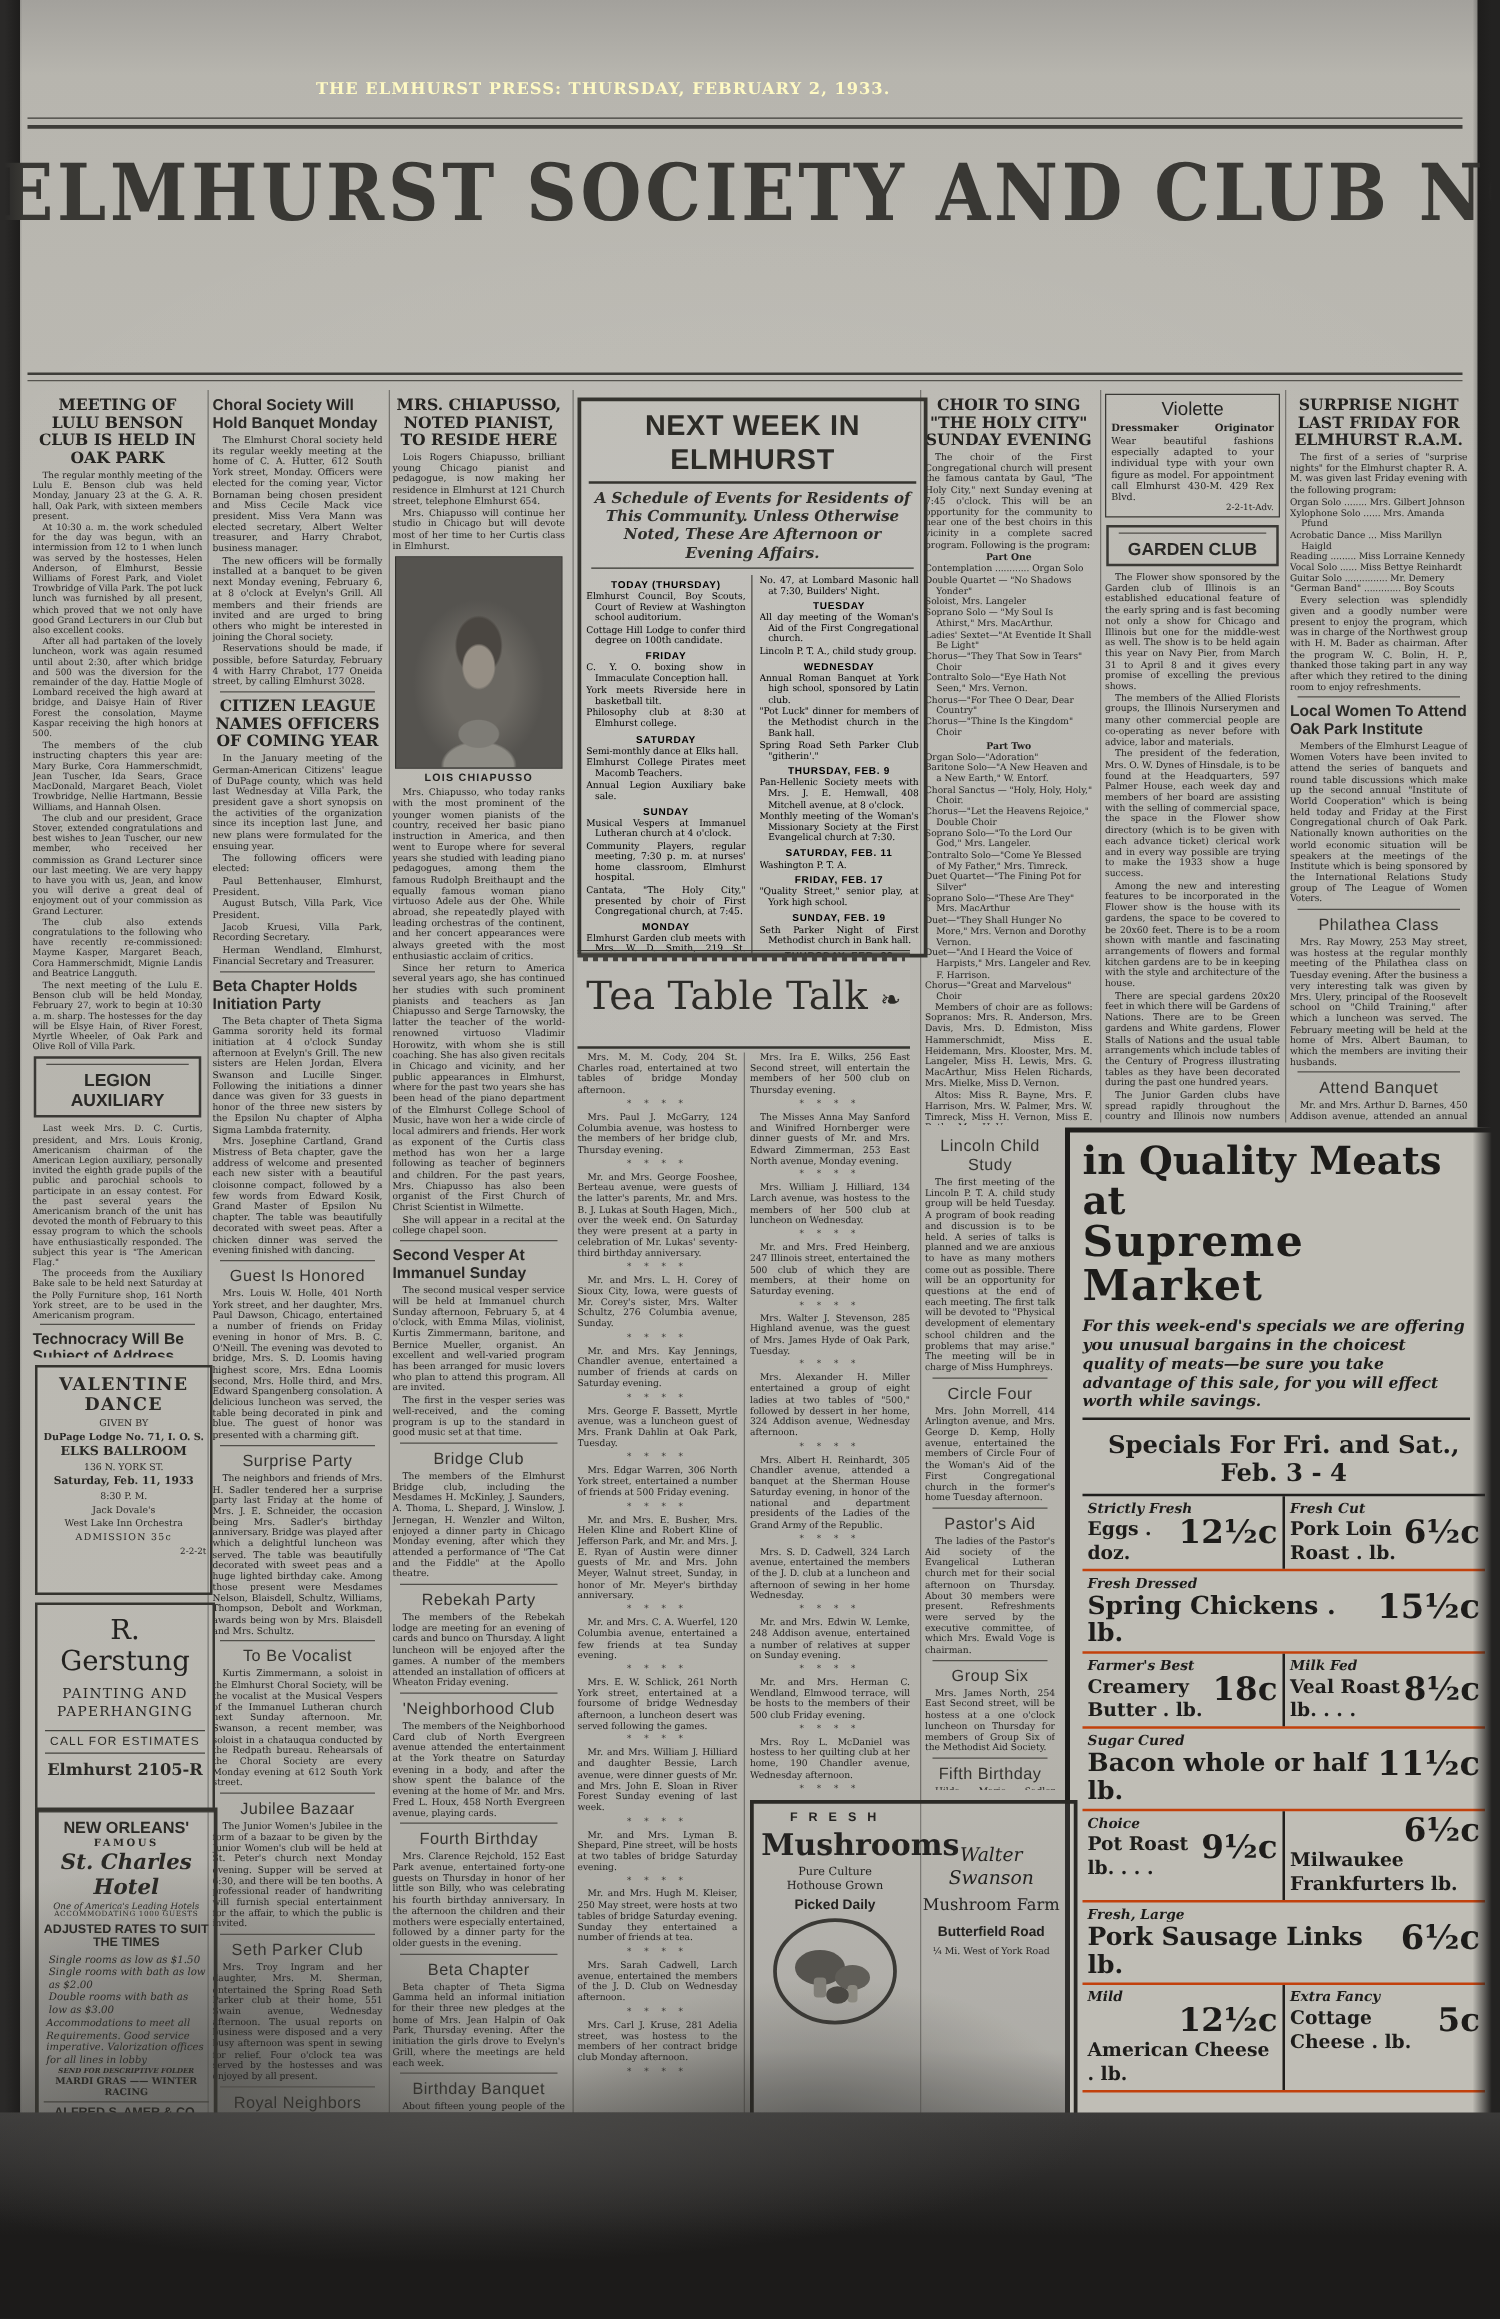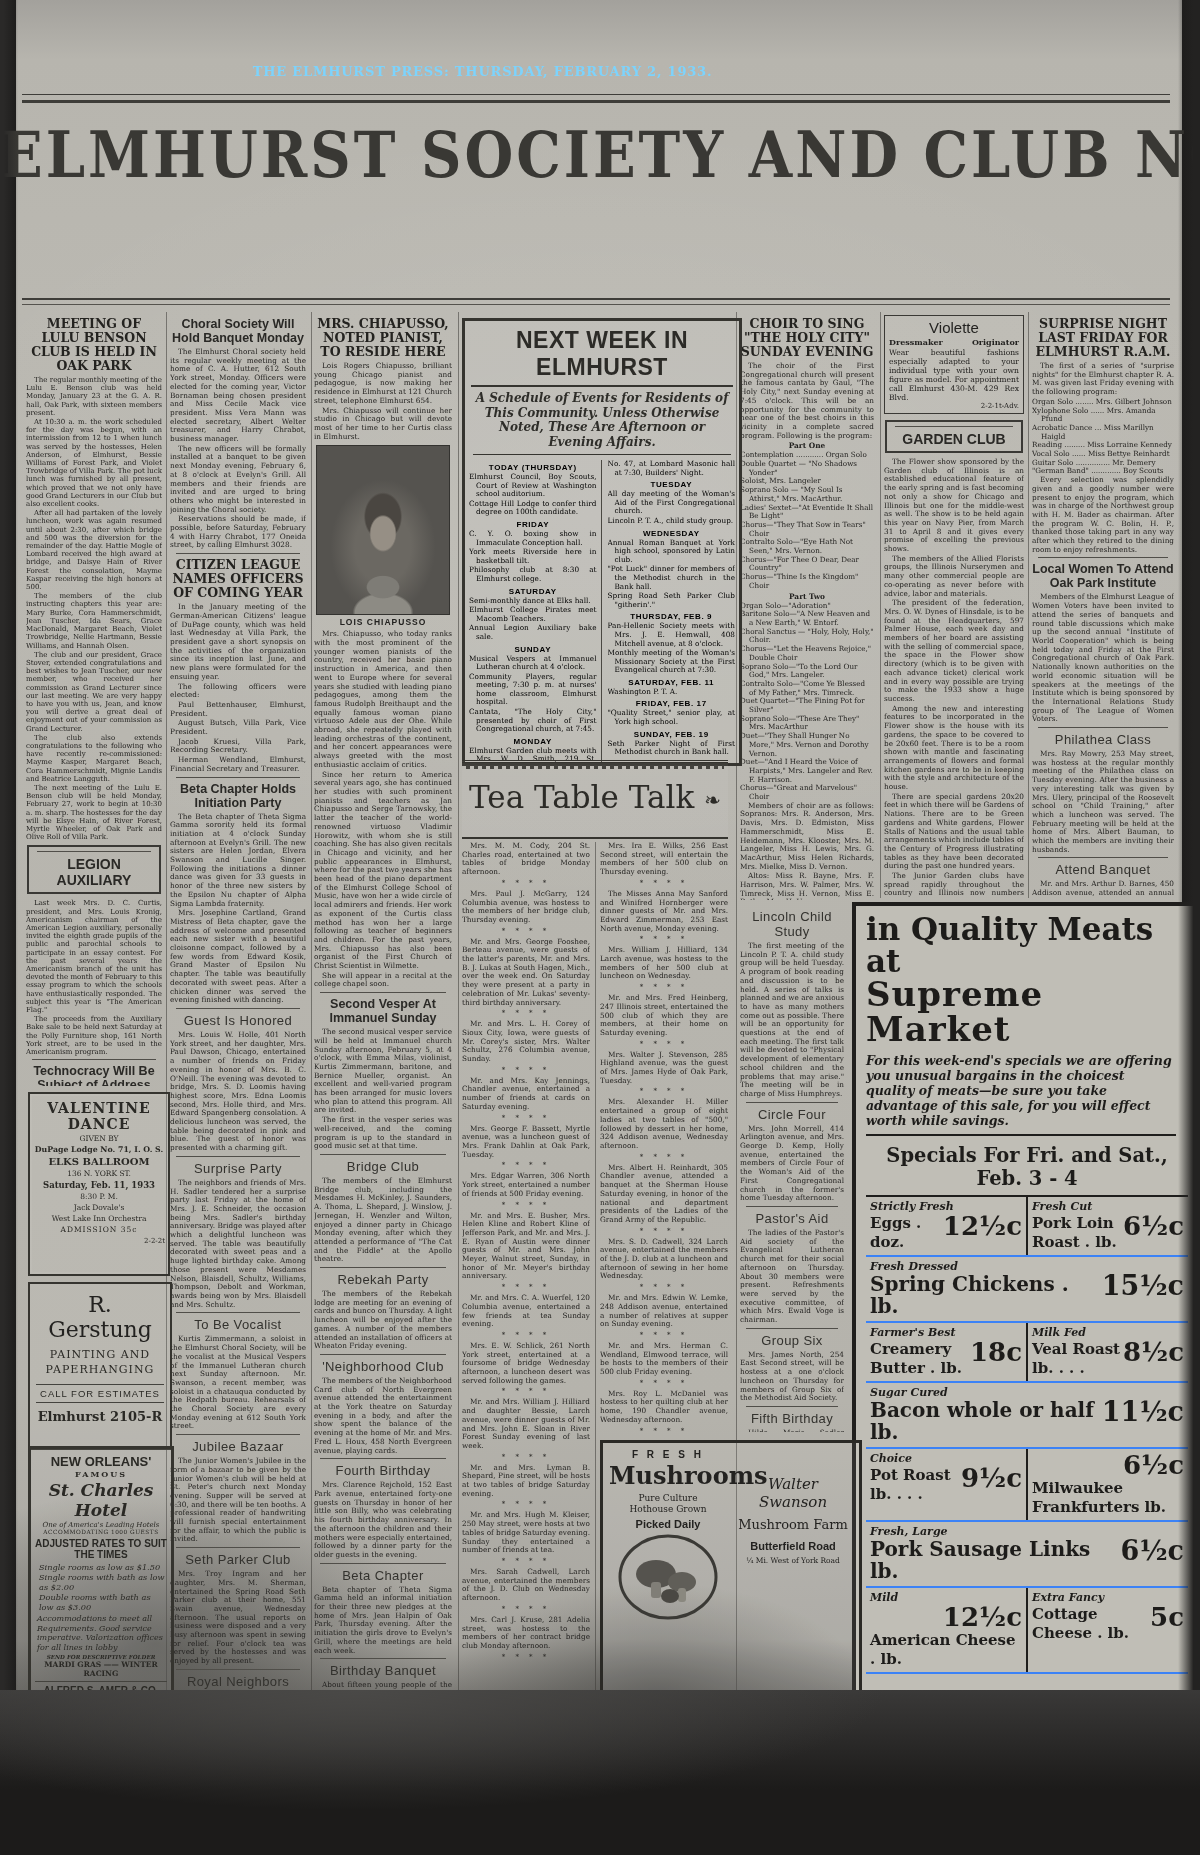--- a/index.html
+++ b/index.html
@@ -8,42 +8,42 @@
     background:
       radial-gradient(ellipse 400px 220px at 12% 96%, rgba(40,40,38,.55), rgba(0,0,0,0) 70%),
       radial-gradient(ellipse 300px 160px at 55% 99%, rgba(50,50,48,.5), rgba(0,0,0,0) 70%),
       radial-gradient(ellipse 900px 500px at 50% 30%, rgba(255,255,255,.10), rgba(0,0,0,0) 80%),
       linear-gradient(180deg,#a3a19c 0,#b7b5ae 60px,#bab8b1 300px,#b5b3ac 1400px,#a8a6a0 1640px,#6d6c68 1712px);
   }
   .edge-right{position:absolute;right:0;top:0;width:22px;height:1855px;background:linear-gradient(90deg,rgba(0,0,0,0),#232221 70%);}
   .edge-left{position:absolute;left:0;top:0;width:18px;height:1855px;background:linear-gradient(270deg,rgba(0,0,0,0),#2a2928 80%);}
   .bottom-dark{position:absolute;left:0;top:1690px;width:1200px;height:165px;
     background:radial-gradient(ellipse 700px 160px at 30% 0%, #4a4947, rgba(0,0,0,0) 75%), linear-gradient(180deg,#3a3938,#1c1b1a 60%);}
-  .runhead{position:absolute;left:0;top:64px;width:965px;text-align:center;font-size:13px;font-weight:bold;letter-spacing:.8px;color:#7dd3fc;}
+  .runhead{position:absolute;left:0;top:64px;width:965px;text-align:center;font-size:13px;font-weight:bold;letter-spacing:.8px;color:#fef9c3;}
   .rule-a{position:absolute;left:22px;right:30px;top:94px;height:5px;border-top:1px solid #3e3d39;border-bottom:3px solid #3e3d39;}
   .masthead{position:absolute;left:0;top:118px;width:1200px;text-align:center;font-family:"DejaVu Serif",serif;font-weight:bold;font-size:56px;letter-spacing:3px;color:#393834;transform:scaleY(1.12);transform-origin:top;white-space:nowrap;}
   .rule-b{position:absolute;left:22px;right:30px;top:298px;height:4px;border-top:2px solid #3e3d39;border-bottom:1px solid #55534e;}
   .vrule{position:absolute;width:1px;background:rgba(60,58,54,.55);}
   
   .ncolumn{position:absolute;overflow:hidden;color:#232220;}
   .col1{left:26px;top:314px;width:136px;height:772px;}
   .col2{left:170px;top:314px;width:136px;height:1392px;}
   .col3{left:314px;top:314px;width:138px;height:1392px;}
   .col4{left:462px;top:842px;width:128px;height:818px;}
   .col5{left:600px;top:842px;width:128px;height:590px;}
   .col6{left:740px;top:314px;width:134px;height:586px;}
   .col6b{left:740px;top:906px;width:104px;height:526px;}
   .col7{left:884px;top:314px;width:140px;height:584px;}
   .col8{left:1032px;top:314px;width:142px;height:584px;}
   .ncolumn .p{font-size:7.3px;line-height:8.7px;text-align:justify;text-indent:8px;margin:0 0 1px 0;}
   .col1 .p{font-size:7px;line-height:8.2px;}
   .hl{margin:3px 0 3px 0;}
   .ncolumn .hl:not(:first-child)::before{content:"";display:block;border-top:1px solid #504e49;margin:0 6px 4px 6px;}
   .hl-serif{font-family:"DejaVu Serif",serif;font-weight:bold;font-size:12.5px;line-height:14px;text-align:center;color:#242320;}
-  .hl-sans{font-family:"Liberation Sans",sans-serif;font-weight:bold;font-size:12.5px;line-height:14px;text-align:center;color:#2a2926;}
+  .hl-sans{font-family:"Liberation Sans",sans-serif;font-weight:bold;font-size:12.5px;line-height:14px;text-align:left;color:#2a2926;}
   .hl-light{font-family:"Liberation Sans",sans-serif;font-weight:normal;font-size:13px;line-height:15px;text-align:center;letter-spacing:.4px;color:#33322e;}
   .hl-box{font-family:"Liberation Sans",sans-serif;font-weight:bold;font-size:14px;line-height:16px;text-align:center;border:2px solid #3a3935;padding:4px 2px;margin:4px 1px 5px 1px;color:#2a2926;}
   .center-line{text-align:center;font-size:7.4px;font-weight:bold;line-height:9px;margin:1px 0;}
   .prog{font-size:7.2px;line-height:8.7px;padding-left:9px;text-indent:-9px;text-align:left;margin:0;}
   .stars{text-align:center;font-size:7px;letter-spacing:4px;line-height:9px;margin:2px 0;color:#2c2b28;}
   .photo{height:168px;border:1px solid #33322f;margin:4px 2px 2px 2px;
     background:
       radial-gradient(ellipse 26px 18px at 50% 84%, #7e7c76 60%, rgba(0,0,0,0) 65%),
       radial-gradient(ellipse 46px 30px at 50% 99%, #8d8b84 60%, rgba(0,0,0,0) 66%),
       radial-gradient(ellipse 22px 30px at 50% 52%, #968f85 55%, rgba(0,0,0,0) 62%),
@@ -95,21 +95,21 @@
   .vi-body{font-size:7.6px;line-height:9px;text-align:justify;margin-top:1px;}
   .vi-tag{text-align:right;font-size:7px;}
   
   .supreme{position:absolute;left:852px;top:902px;width:322px;height:796px;border:4px solid #1f1e1c;background:#c0beb6;padding:8px 10px;overflow:hidden;color:#1d1c1a;}
   .sm-h{font-family:"DejaVu Serif",serif;font-weight:bold;text-align:left;line-height:1.02;}
   .sm-h1{font-size:33px;}
   .sm-h2{font-size:31px;}
   .sm-h3{font-size:34px;letter-spacing:1px;}
   .sm-intro{font-style:italic;font-weight:bold;font-size:12.5px;line-height:15px;margin:6px 12px 4px 0;border-bottom:2px solid #1f1e1c;padding-bottom:6px;}
   .sm-banner{font-family:"DejaVu Serif",serif;font-weight:bold;font-size:19.5px;text-align:center;padding:4px 0 5px 0;border-bottom:2px solid #1f1e1c;}
-  .sm-row{display:flex;border-bottom:2px solid #3b82f6;}
+  .sm-row{display:flex;border-bottom:2px solid #c2410c;}
   .sm-cell{flex:1;padding:3px 4px 4px 4px;min-width:0;}
   .sm-cell + .sm-cell{border-left:2px solid #1f1e1c;}
   .sm-label{font-style:italic;font-weight:bold;font-size:11px;}
   .sm-item{font-family:"DejaVu Serif",serif;font-weight:bold;font-size:15px;line-height:16px;display:inline;}
   .sm-price{font-family:"DejaVu Serif",serif;font-weight:bold;font-size:26px;float:right;line-height:26px;}
   .sm-wide .sm-item{font-size:20px;line-height:22px;}
   .sm-wide .sm-price{font-size:27px;}
   
   .mushroom{position:absolute;left:600px;top:1440px;width:244px;height:246px;border:3px solid #2a2925;background:rgba(255,255,255,.08);padding:6px;overflow:hidden;display:flex;gap:6px;color:#232220;}
   .mu-left{width:118px;text-align:center;}

